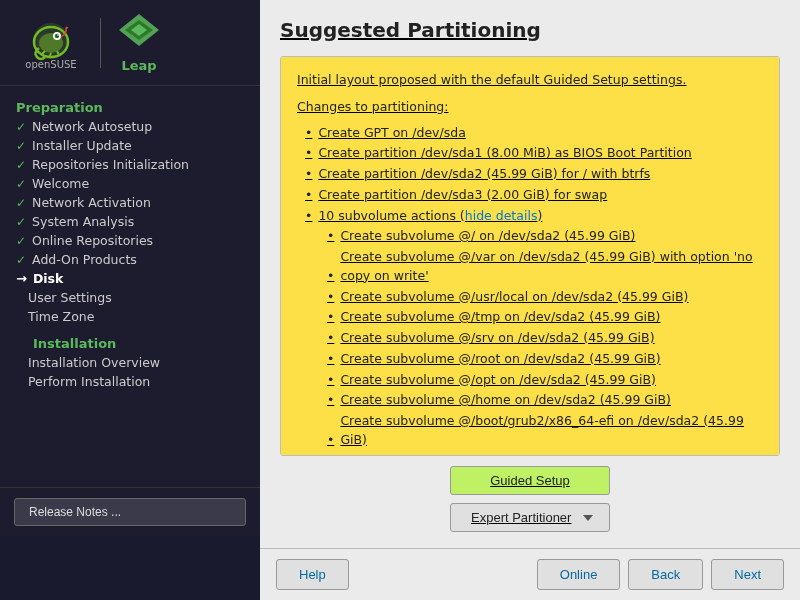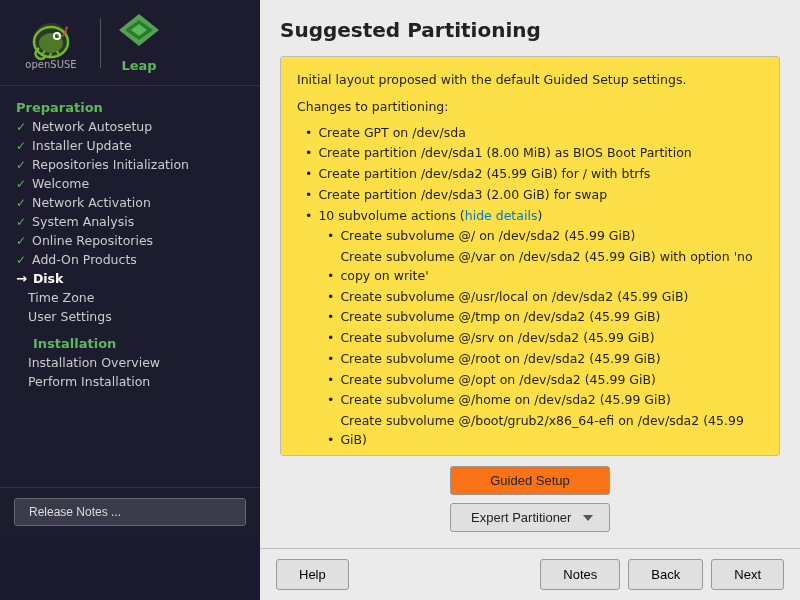--- a/index.html
+++ b/index.html
@@ -135,20 +135,21 @@
       flex: 1;
       background: #ebebeb;
       display: flex;
       flex-direction: column;
       height: 600px;
     }
     #content-area {
       flex: 1;
       padding: 18px 20px 10px 20px;
       overflow-y: auto;
+      text-decoration: underline;
     }
     #page-title {
       font-size: 20px;
       font-weight: bold;
       color: #222;
       margin-bottom: 14px;
     }
     #content-box {
       background: #fde047;
       border: 1px solid #bbb;
@@ -203,21 +204,21 @@
       text-decoration: none;
     }
     #button-area-mid {
       display: flex;
       flex-direction: column;
       align-items: center;
       gap: 8px;
       padding: 10px 0 6px 0;
     }
     .mid-btn {
-      background: #f97316;
+      background: #bef264;
       border: 1px solid #999;
       border-radius: 3px;
       padding: 6px 24px;
       font-size: 13px;
       color: #222;
       cursor: pointer;
       min-width: 160px;
       text-align: center;
     }
     .expert-btn {
@@ -265,21 +266,21 @@
     .footer-right {
       display: flex;
       gap: 8px;
     }
     .footer-btn {
       background: #e0e0e0;
       border: 1px solid #999;
       border-radius: 3px;
       padding: 7px 22px;
       font-size: 13px;
-      color: #000000;
+      color: #0369a1;
       cursor: pointer;
       min-width: 70px;
       text-align: left;
     }
     .footer-btn.abort {
       min-width: 80px;
     }
   </style>
 </head>
 <body>
@@ -348,24 +349,24 @@
       <div class="nav-item checked">
         <span>Online Repositories</span>
       </div>
       <div class="nav-item checked">
         <span>Add-On Products</span>
       </div>
       <div class="nav-item arrow active">
         <span>Disk</span>
       </div>
       <div class="nav-item indent">
+        <span>User Settings</span>
+      </div>
+      <div class="nav-item indent">
         <span>Time Zone</span>
-      </div>
-      <div class="nav-item indent">
-        <span>User Settings</span>
       </div>
 
       <div class="section-header installation">Installation</div>
       <div class="nav-item indent">
         <span>Installation Overview</span>
       </div>
       <div class="nav-item indent">
         <span>Perform Installation</span>
       </div>
     </div>
@@ -444,19 +445,19 @@
           </button>
         </div>
       </div>
     </div>
 
     <div id="footer-bar">
       <div class="footer-left">
         <button class="footer-btn">Help</button>
       </div>
       <div class="footer-right">
-        <button class="footer-btn abort">Notes</button>
+        <button class="footer-btn abort">Online</button>
         <button class="footer-btn">Back</button>
         <button class="footer-btn">Next</button>
       </div>
     </div>
   </div>
 </div>
 
 </body></html>

